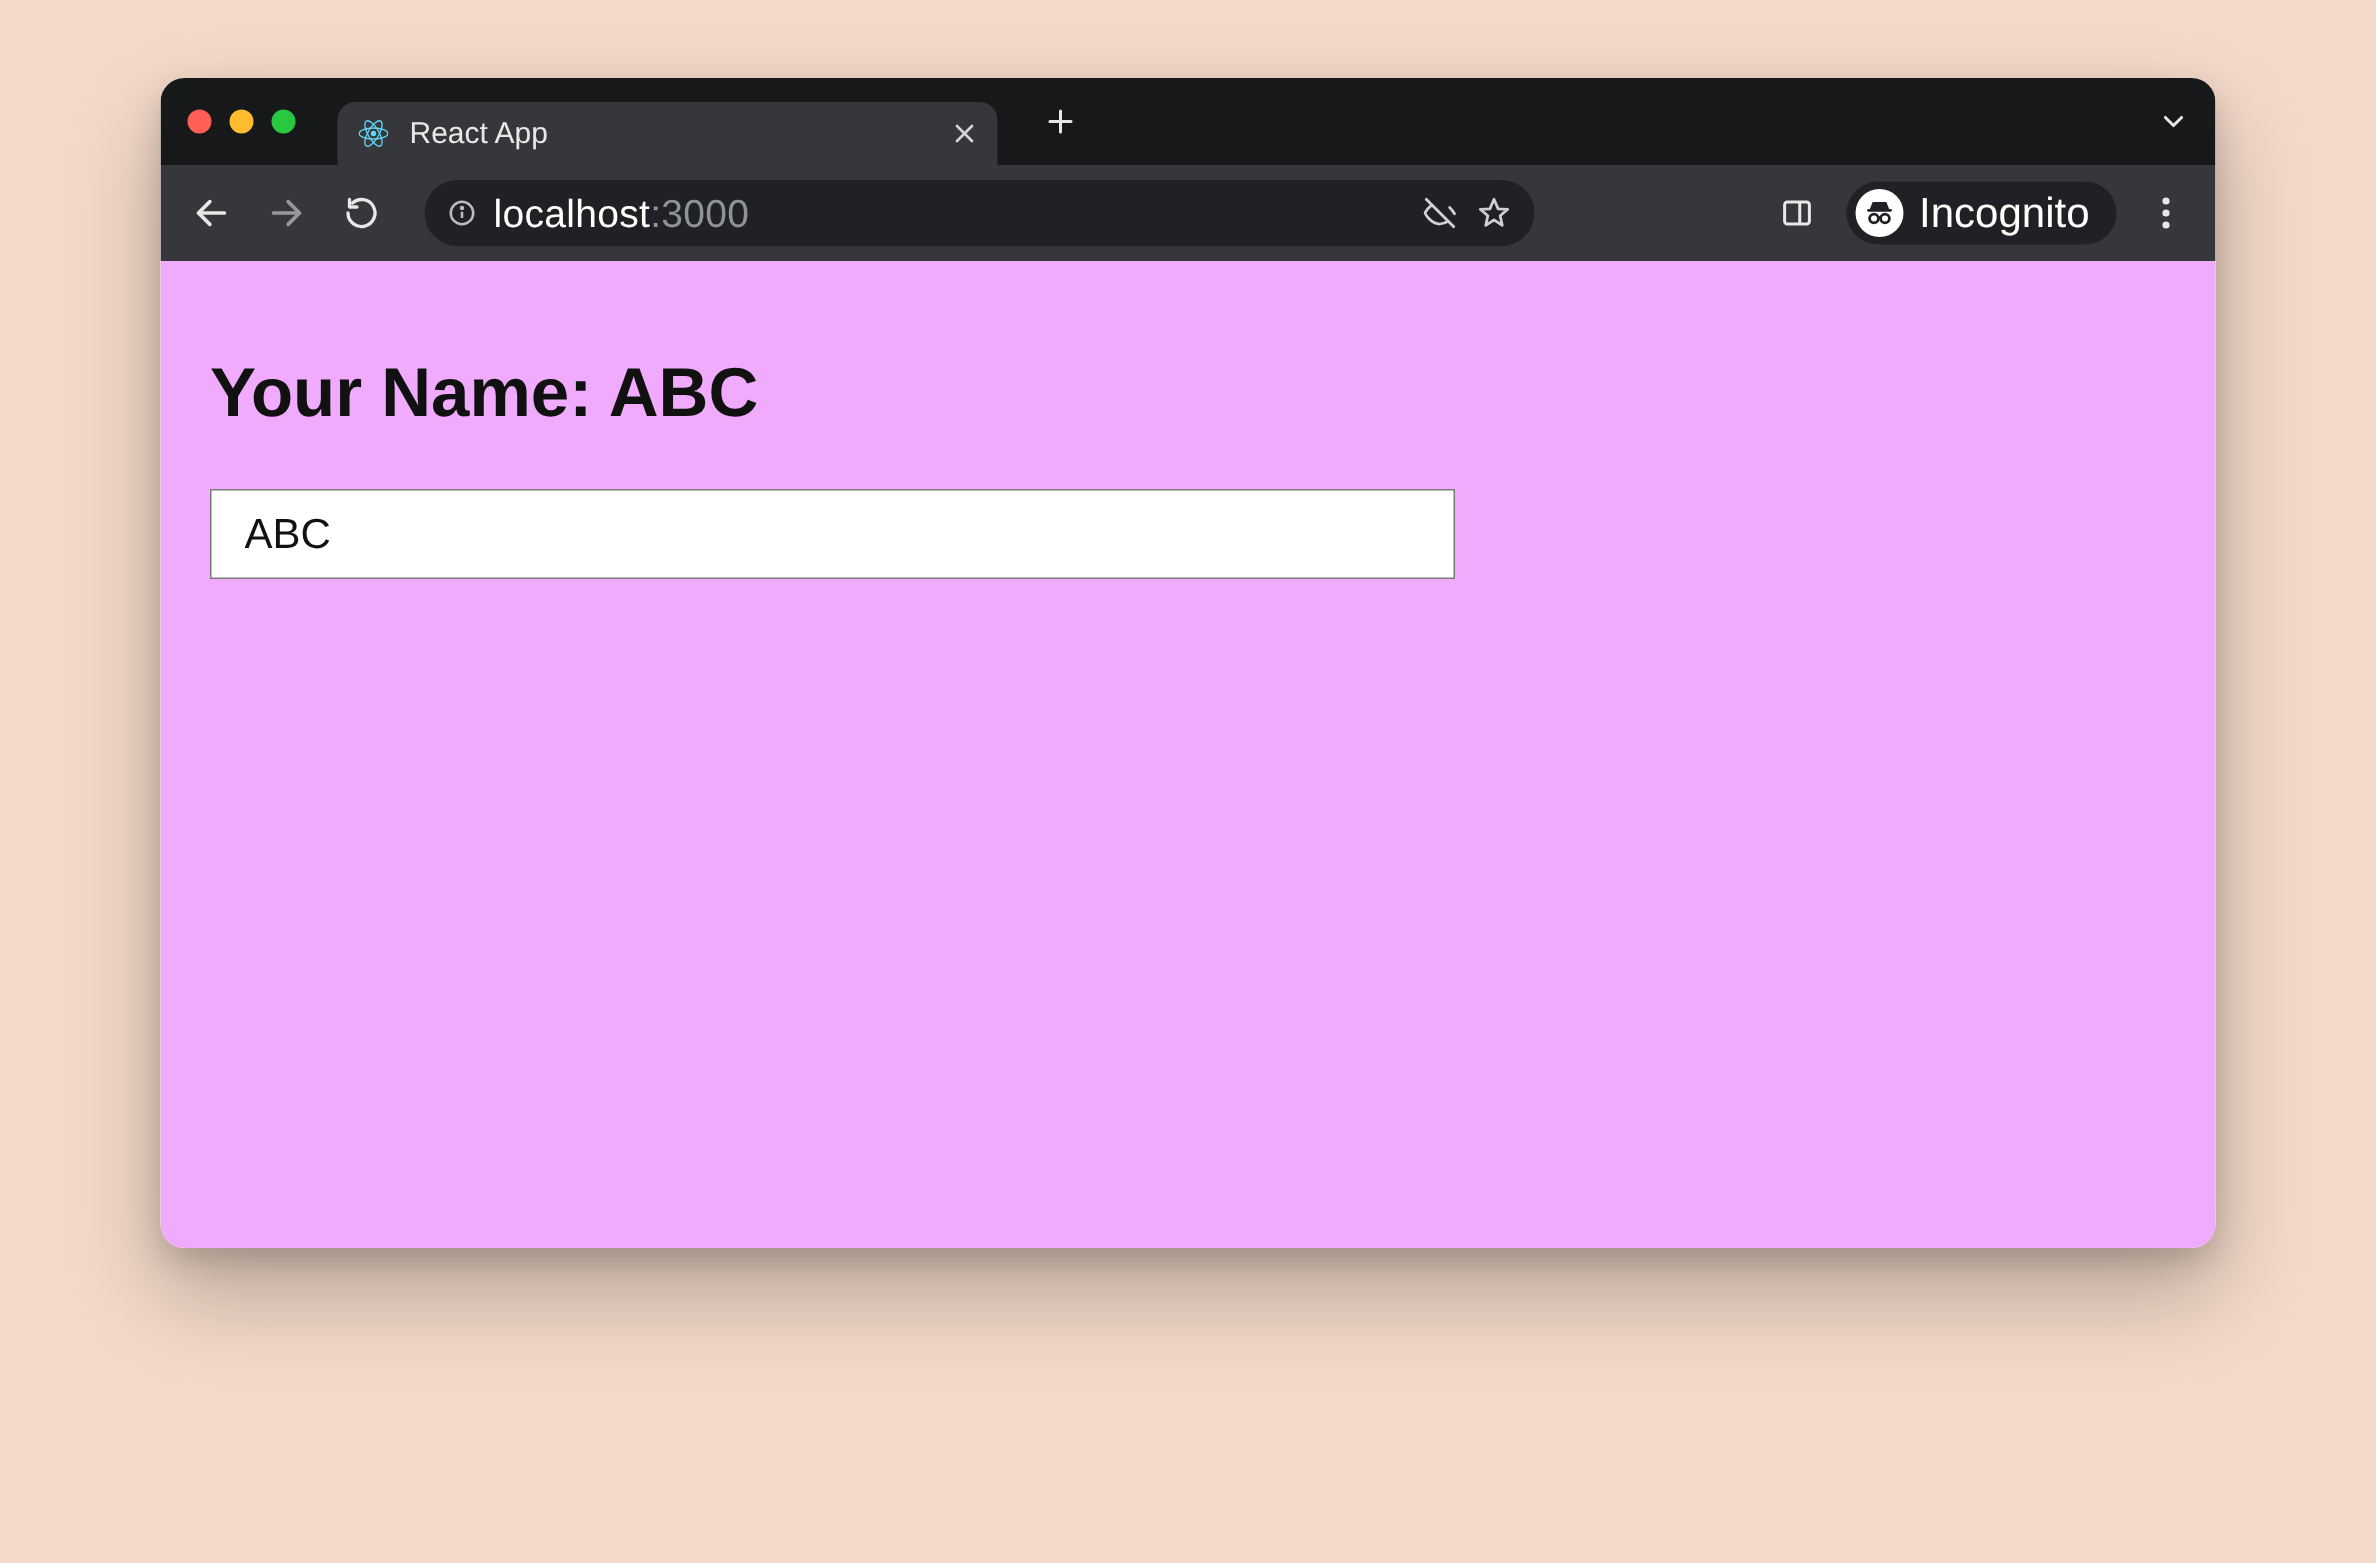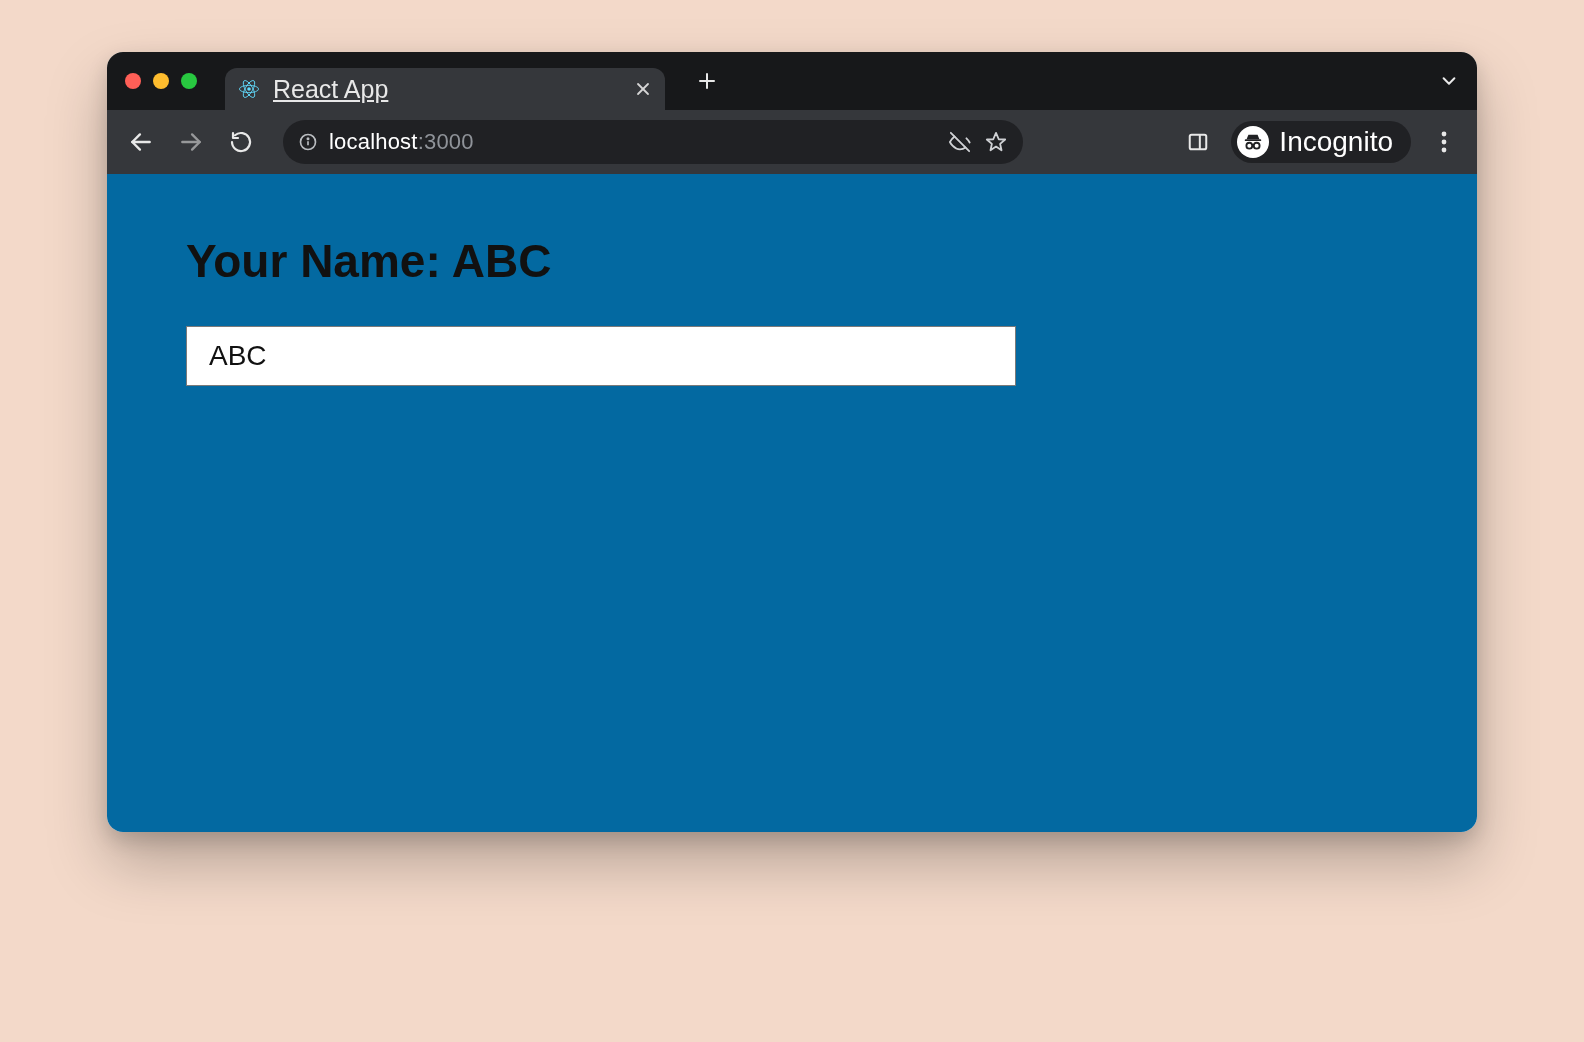--- a/index.html
+++ b/index.html
@@ -54,21 +54,21 @@
       padding: 0 14px;
       gap: 14px;
       min-width: 440px;
       color:#e8e8e8;
       position: relative;
       top: 8px;
     }
     .tab .favicon {
       width:20px;height:20px;display:flex;align-items:center;justify-content:center;
     }
-    .tab .title { font-size:25px; flex:1;text-decoration:underline; }
+    .tab .title { font-size:20px; flex:1; }
     .tab .close-x svg { display:block; }
 
     .new-tab {
       color:#cfcfcf;
       margin-left: 18px;
       display:flex;align-items:center;justify-content:center;
       width:28px;height:28px;
     }
     .tab-strip-spacer { flex:1; }
     .chev-down {
@@ -96,21 +96,21 @@
       height: 44px;
       border-radius: 22px;
       display:flex;
       align-items:center;
       padding: 0 14px;
       gap: 10px;
       color:#e8e8e8;
       margin-left: 8px;
     }
     .omnibox .site-info { width:22px;height:22px;display:flex;align-items:center;justify-content:center;color:#b9bcc0;}
-    .omnibox .url { font-size:22px; letter-spacing:0.2px; }
+    .omnibox .url { font-size:26px; letter-spacing:0.2px; }
     .omnibox .url .host { color:#ffffff; }
     .omnibox .url .port { color:#8f9399; }
     .omnibox .spacer { flex:1; }
     .omnibox .ob-icon { width:26px;height:26px;display:flex;align-items:center;justify-content:center;color:#cfd1d4; }
 
     .toolbar-spacer { flex:1; }
 
     .panel-icon { width:30px;height:30px;display:flex;align-items:center;justify-content:center;color:#e8e8e8;}
 
     .incognito-chip {
@@ -128,22 +128,22 @@
     }
     .incognito-label { font-size:28px; }
 
     .menu-dots {
       width:30px;height:30px;display:flex;align-items:center;justify-content:center;color:#e8e8e8;
     }
 
     
     .page {
       flex:1;
-      background:#0369a1;
-      padding: 60px 79px;
+      background:#f0abfc;
+      padding: 60px 33px;
     }
     .page h1 {
       font-size: 46px;
       font-weight: 800;
       color:#111;
       margin-bottom: 38px;
     }
     .name-input {
       width: 830px;
       height: 60px;

